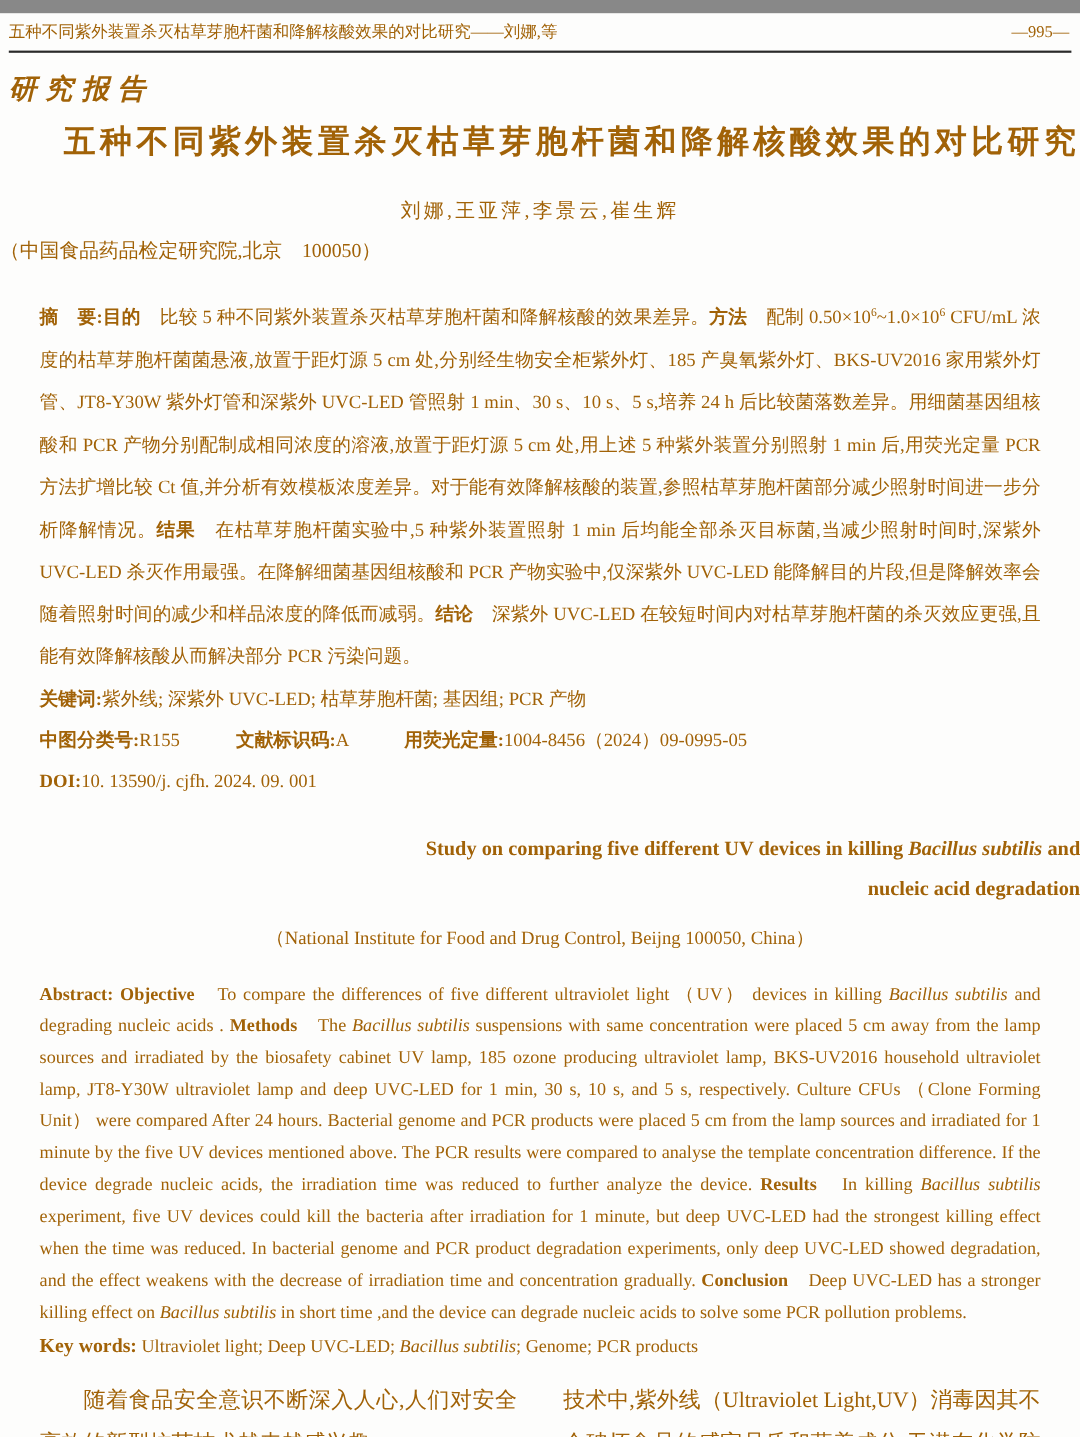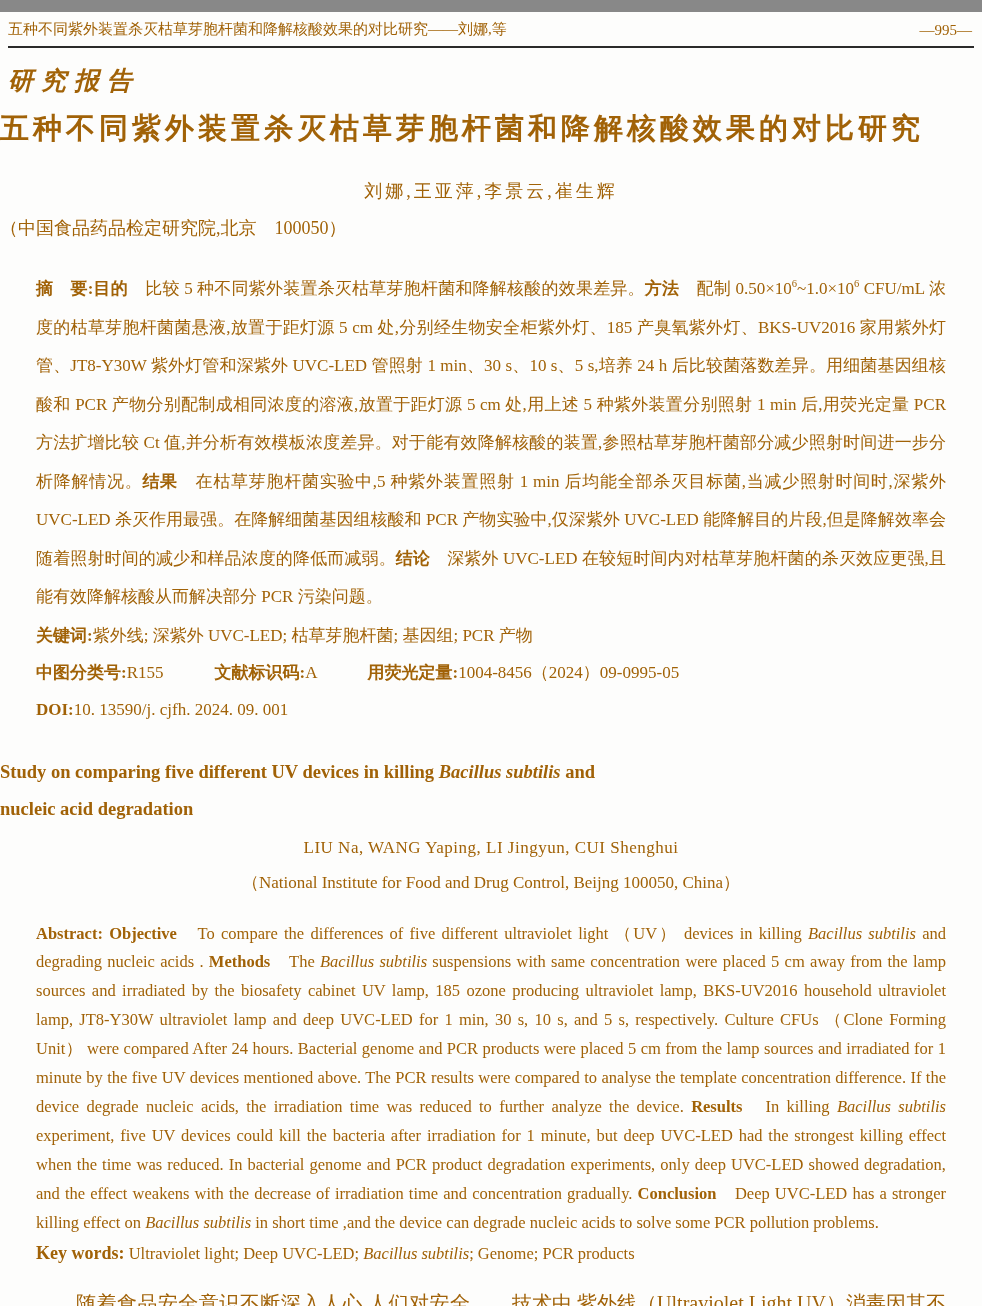--- a/index.html
+++ b/index.html
@@ -12,37 +12,37 @@
   .running-head {
     display:flex; justify-content:space-between; align-items:flex-end;
     margin:8px 10px 0 8px; font-size:15px;
   }
   .head-rule { border-top:2px solid #2a2a2a; margin:7px 8px 0 8px; }
   .col-label {
     margin:16px 0 0 8px; font-size:25px; font-weight:bold;
     font-style:oblique 14deg; letter-spacing:8px;
   }
   .title-zh {
-    text-align:left; font-size:29px; font-weight:bold;
+    text-align:right; font-size:29px; font-weight:bold;
     letter-spacing:4px; margin-top:12px;
   }
   .authors-zh { text-align:center; font-size:18px; letter-spacing:3px; margin-top:30px; }
   .affil-zh  { text-align:left; font-size:18px; margin-top:13px; }
   .abstract-zh {
     margin:30px 36px 0 36px; font-size:17px; line-height:38.5px;
     text-align:justify;
   }
   .kw-zh   { margin:0 36px; font-size:17px; line-height:37px; }
   .meta-zh { margin:0 36px; font-size:17px; line-height:37px; }
   .doi-zh  { margin:0 36px; font-size:17px; line-height:37px; }
   .zh .b { font-family:Liberation Serif, serif; font-weight:bold; }
   .en .b { font-weight:bold; }
   .i { font-style:italic; }
   sup { font-size:0.62em; line-height:0; }
-  .en-title { text-align:left; font-size:18.5px; font-weight:bold; line-height:37px; margin-top:26px; }
+  .en-title { text-align:right; font-size:18.5px; font-weight:bold; line-height:37px; margin-top:26px; }
   .en-authors { text-align:center; font-size:17px; margin-top:10px; letter-spacing:0.5px; }
   .en-affil { text-align:center; font-size:17px; margin-top:13px; }
   .abstract-en {
     margin:26px 36px 0 36px; font-size:16.5px; line-height:28.9px;
     text-align:justify;
   }
   .kw-en { margin:2px 36px 0 36px; font-size:16.5px; line-height:29px; }
   .kw-en .b { font-size:18px; }
   .body-cols { display:flex; gap:42px; margin:16px 36px 0 36px; }
   .body-col { flex:1; font-size:20px; line-height:39px; text-align:justify; }
@@ -67,21 +67,20 @@
 
   <p class="abstract-zh zh"><span class="b">摘　要:</span><span class="b">目的</span><span>　比较 5 种不同紫外装置杀灭枯草芽胞杆菌和降解核酸的效果差异。</span><span class="b">方法</span><span>　配制 0.50×10</span><sup>6</sup><span>~1.0×10</span><sup>6</sup><span> CFU/mL 浓度的枯草芽胞杆菌菌悬液,放置于距灯源 5 cm 处,分别经生物安全柜紫外灯、185 产臭氧紫外灯、BKS-UV2016 家用紫外灯管、JT8-Y30W 紫外灯管和深紫外 UVC-LED 管照射 1 min、30 s、10 s、5 s,培养 24 h 后比较菌落数差异。用细菌基因组核酸和 PCR 产物分别配制成相同浓度的溶液,放置于距灯源 5 cm 处,用上述 5 种紫外装置分别照射 1 min 后,用荧光定量 PCR 方法扩增比较 Ct 值,并分析有效模板浓度差异。对于能有效降解核酸的装置,参照枯草芽胞杆菌部分减少照射时间进一步分析降解情况。</span><span class="b">结果</span><span>　在枯草芽胞杆菌实验中,5 种紫外装置照射 1 min 后均能全部杀灭目标菌,当减少照射时间时,深紫外 UVC-LED 杀灭作用最强。在降解细菌基因组核酸和 PCR 产物实验中,仅深紫外 UVC-LED 能降解目的片段,但是降解效率会随着照射时间的减少和样品浓度的降低而减弱。</span><span class="b">结论</span><span>　深紫外 UVC-LED 在较短时间内对枯草芽胞杆菌的杀灭效应更强,且能有效降解核酸从而解决部分 PCR 污染问题。</span></p>
   <p class="kw-zh zh"><span class="b">关键词:</span><span>紫外线; 深紫外 UVC-LED; 枯草芽胞杆菌; 基因组; PCR 产物</span></p>
   <p class="meta-zh zh"><span class="b">中图分类号:</span><span>R155　　　</span><span class="b">文献标识码:</span><span>A　　　</span><span class="b">用荧光定量:</span><span>1004-8456（2024）09-0995-05</span></p>
   <p class="doi-zh zh"><span class="b">DOI:</span><span>10. 13590/j. cjfh. 2024. 09. 001</span></p>
 
   <div class="en-title en">
     <div><span class="b">Study on comparing five different UV devices in killing </span><span class="b i">Bacillus subtilis</span><span class="b"> and</span></div>
     <div class="b">nucleic acid degradation</div>
   </div>
-  <div class="en-authors">LIU Na, WANG Yaping, LI Jingyun, CUI Shenghui</div>
   <div class="en-affil">（National Institute for Food and Drug Control, Beijng 100050, China）</div>
 
   <p class="abstract-en en"><span class="b">Abstract:</span><span> </span><span class="b">Objective</span><span>　To compare the differences of five different ultraviolet light （UV） devices in killing </span><span class="i">Bacillus subtilis</span><span> and degrading nucleic acids . </span><span class="b">Methods</span><span>　The </span><span class="i">Bacillus subtilis</span><span> suspensions with same concentration were placed 5 cm away from the lamp sources and irradiated by the biosafety cabinet UV lamp, 185 ozone producing ultraviolet lamp, BKS-UV2016 household ultraviolet lamp, JT8-Y30W ultraviolet lamp and deep UVC-LED for 1 min, 30 s, 10 s, and 5 s, respectively. Culture CFUs （Clone Forming Unit） were compared After 24 hours. Bacterial genome and PCR products were placed 5 cm from the lamp sources and irradiated for 1 minute by the five UV devices mentioned above. The PCR results were compared to analyse the template concentration difference. If the device degrade nucleic acids, the irradiation time was reduced to further analyze the device. </span><span class="b">Results</span><span>　In killing </span><span class="i">Bacillus subtilis</span><span> experiment, five UV devices could kill the bacteria after irradiation for 1 minute, but deep UVC-LED had the strongest killing effect when the time was reduced. In bacterial genome and PCR product degradation experiments, only deep UVC-LED showed degradation, and the effect weakens with the decrease of irradiation time and concentration gradually. </span><span class="b">Conclusion</span><span>　Deep UVC-LED has a stronger killing effect on </span><span class="i">Bacillus subtilis</span><span> in short time ,and the device can degrade nucleic acids to solve some PCR pollution problems.</span></p>
   <p class="kw-en en"><span class="b">Key words:</span><span> Ultraviolet light; Deep UVC-LED; </span><span class="i">Bacillus subtilis</span><span>; Genome; PCR products</span></p>
 
   <div class="body-cols">
     <p class="body-col indent zh"><span>随着食品安全意识不断深入人心,人们对安全高效的新型抗菌技术越来越感兴趣</span></p>
     <p class="body-col zh"><span>技术中,紫外线（Ultraviolet Light,UV）消毒因其不会破坏食品的感官品质和营养成分,无潜在化学防腐</span></p>
   </div>
 

